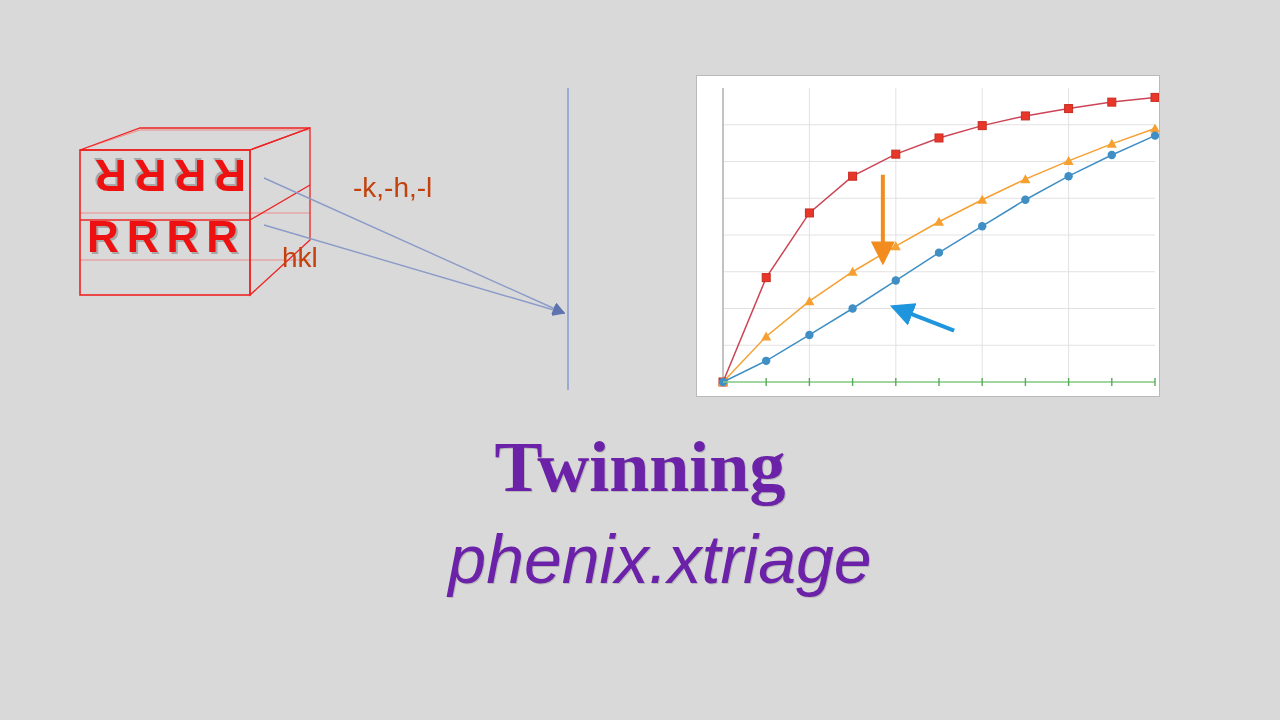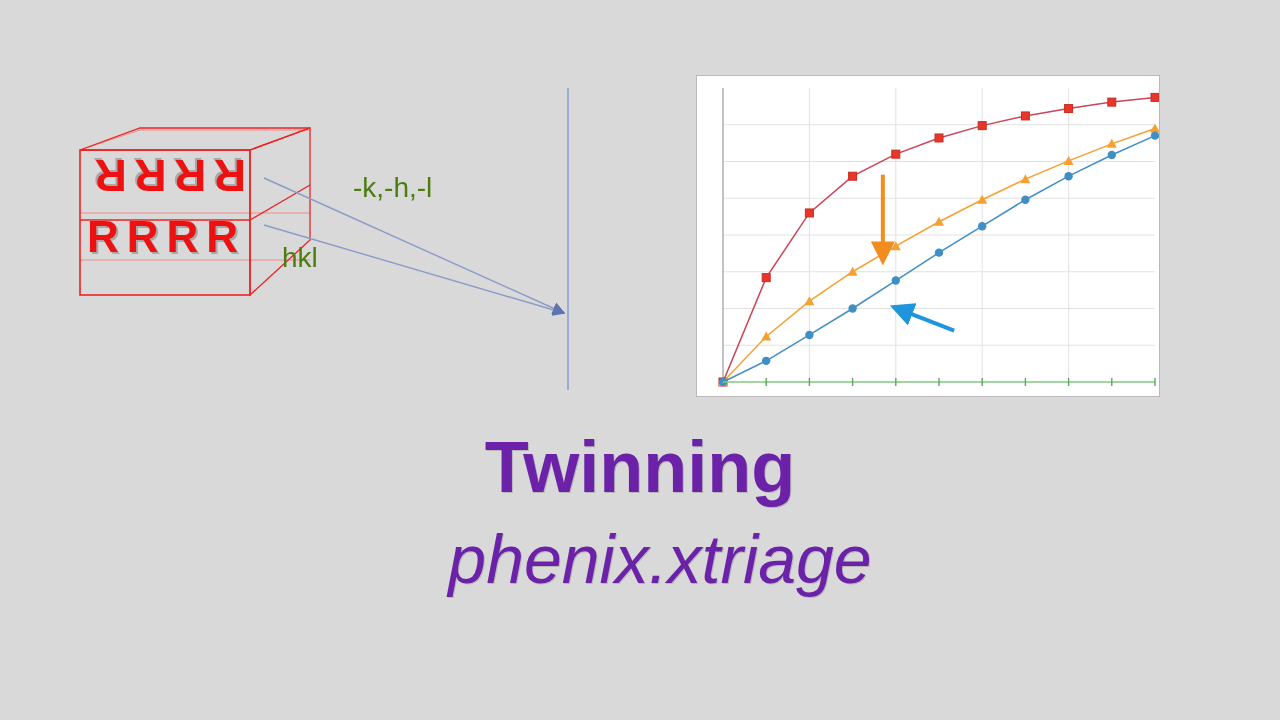--- a/index.html
+++ b/index.html
@@ -27,21 +27,21 @@
     position: absolute;
     left: 60px;
     top: 120px;
     width: 540px;
     height: 300px;
   }
   #diagram svg { display: block; }
 
   .diag-label {
     position: absolute;
-    color: #4d7c0f;
+    color: #c2410c;
     font-family: "Liberation Sans", sans-serif;
     font-size: 28px;
     white-space: nowrap;
     line-height: 1;
   }
   #label-minus-khl { left: 293px; top: 54px; }
   #label-hkl       { left: 222px; top: 124px; text-align: center; }
 
   
   .r-row {
@@ -91,21 +91,21 @@
   
   #title-block {
     position: absolute;
     left: 0;
     top: 430px;
     width: 1280px;
     text-align: center;
   }
   #main-title {
     color: #6b21a8;
-    font-family: Liberation Sans, sans-serif;
+    font-family: Liberation Serif, serif;
     font-weight: bold;
     font-size: 72px;
     line-height: 1.05;
     margin: 0;
     text-shadow: 1px 1px 0 rgba(120,120,120,0.35);
   }
   #sub-title {
     color: #6b21a8;
     font-family: "Liberation Sans", sans-serif;
     font-style: italic;

